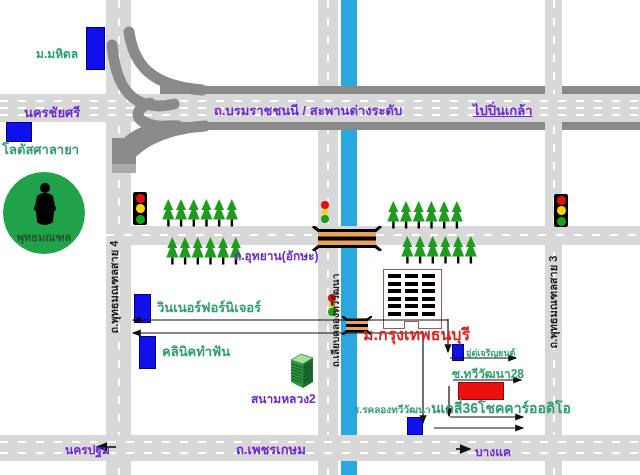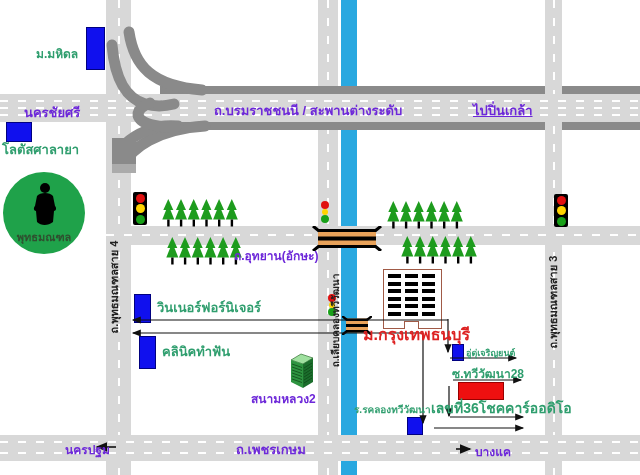--- a/index.html
+++ b/index.html
@@ -242,20 +242,20 @@
   <div class="vlabel" style="left:49px;top:278px;width:130px;font-size:11px;">ถ.พุทธมณฑลสาย 4</div>
   <div class="vlabel" style="left:488px;top:293px;width:130px;font-size:11px;">ถ.พุทธมณฑลสาย 3</div>
   <div class="vlabel" style="left:260px;top:313px;width:150px;font-size:10px;">ถ.เลียบคลองทวีวัฒนา</div>
 
   <div class="lbl green" style="left:157px;top:297px;font-size:13px;">วินเนอร์ฟอร์นิเจอร์</div>
   <div class="lbl green" style="left:162px;top:341px;font-size:13px;font-family:Liberation Serif, serif;">คลินิคทำฟัน</div>
   <div class="lbl" style="left:251px;top:389px;font-size:12px;">สนามหลวง2</div>
   <div class="lbl red" style="left:363px;top:322px;font-size:16px;">ม.กรุงเทพธนบุรี</div>
   <div class="lbl green" style="left:466px;top:346px;font-size:9px;">อู่ดุ่เจริญยนต์</div>
   <div class="lbl green" style="left:452px;top:364px;font-size:12px;">ซ.ทวีวัฒนา28</div>
-  <div class="lbl green" style="left:431px;top:397px;font-size:14px;">เลขที่36โชคคาร์ออดิโอ</div>
+  <div class="lbl green" style="left:431px;top:397px;font-size:14px;">นเกลี่36โชคคาร์ออดิโอ</div>
   <div class="lbl green" style="left:354px;top:402px;font-size:10px;">ร.รคลองทวีวัฒนา</div>
 
   <div class="lbl" style="left:65px;top:440px;font-size:12px;">นครปฐม</div>
   <div class="lbl" style="left:236px;top:439px;font-size:13px;">ถ.เพชรเกษม</div>
   <div class="lbl" style="left:475px;top:442px;font-size:12px;">บางแค</div>
 
 </div>
 
 </body></html>

